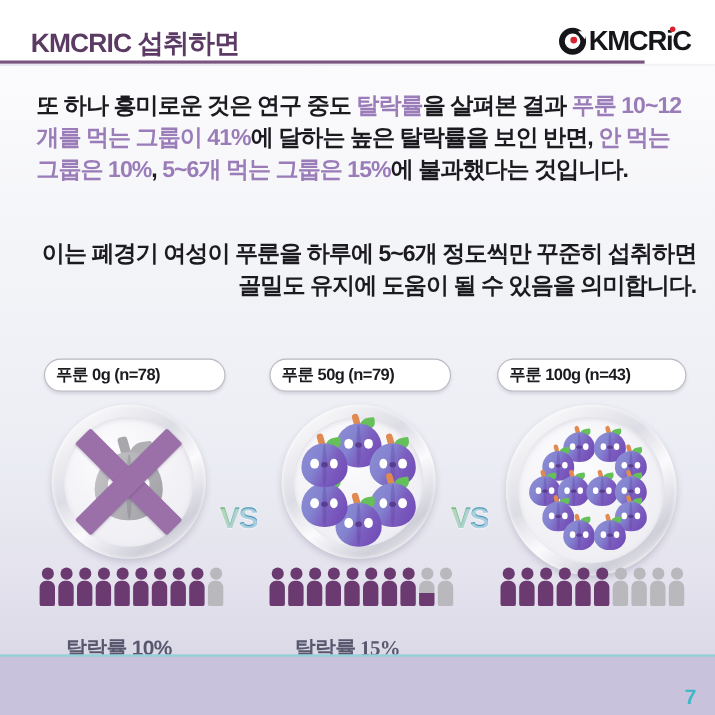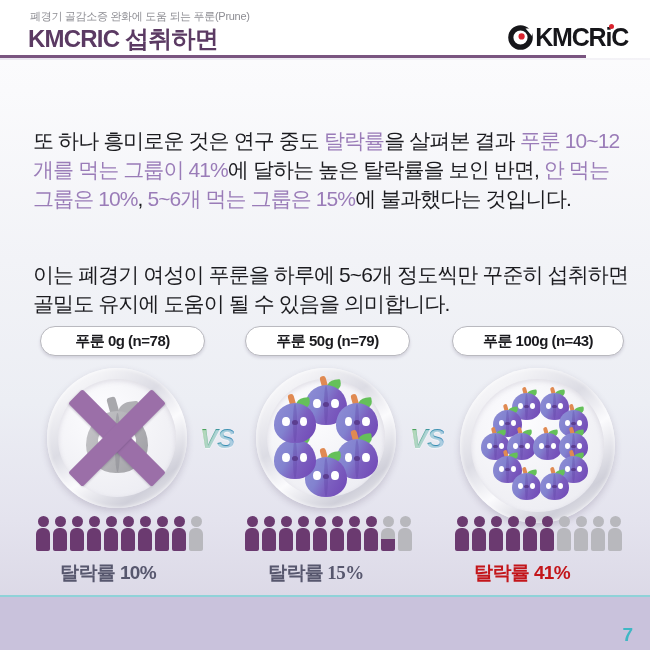--- a/index.html
+++ b/index.html
@@ -49,34 +49,34 @@
   }
   .logo-dot {
     position:absolute; width:5px; height:5px; border-radius:50%;
     background:#d9232e; right:14px; top:2px;
   }
 
   
   .para {
     position:absolute; left:33px;
     font-size:21px; line-height:29px; color:#1b1b1f;
-    letter-spacing:-.9px; font-weight:normal;margin-top:44px;
+    letter-spacing:-.9px; font-weight:bold;
   }
   #para1 { top:82px; width:600px; }
-  #para2 { top:216px; width:600px; }
+  #para2 { top:216px; width:600px;text-align:right; }
   .hl { color:#9a7cb8; }
 
   
   .pill {
     position:absolute; top:326px;
     height:30px; line-height:28px;
     border:1.5px solid #b9b9bf; border-radius:15px;
     background:#ffffff;
     font-size:15px; font-weight:bold; color:#1b1b1f;
-    letter-spacing:-.5px; text-align:center;
+    letter-spacing:-.5px; text-align:left;
     box-shadow:0 2px 3px rgba(90,80,110,.18);
     padding:0 10px; white-space:nowrap;
   }
   #pill0   { left:40px;  width:165px; }
   #pill50  { left:245px; width:165px; }
   #pill100 { left:452px; width:172px; }
 
   
   .dish { position:absolute; border-radius:50%; }
   .dish .rim {
@@ -137,25 +137,26 @@
   .xmark i {
     position:absolute; left:50%; top:50%; width:118px; height:20px;
     background:#9b6fa8; border-radius:2px; margin:-10px 0 0 -59px;
     box-shadow:0 1px 2px rgba(70,50,90,.25);
   }
   .xmark i:first-child { transform:rotate(45deg); }
   .xmark i:last-child  { transform:rotate(-45deg); }
 
   
   .vs {
-    position:absolute; font-size:27px; font-weight:bold; font-style:italic;
+    position:absolute; font-size:27px; font-weight:bold; 
     letter-spacing:-1px;
     background:linear-gradient(100deg,#49a43c 0%,#2f8fa8 55%,#2f7fb8 100%);
     -webkit-background-clip:text; background-clip:text; color:transparent;
     text-shadow:0 1px 1px rgba(255,255,255,.6);
+    margin-top:32px;
   }
   #vs1 { left:200px; top:424px; }
   #vs2 { left:410px; top:424px; }
 
   
   .people { position:absolute; display:flex; gap:3px; align-items:flex-end; }
   #people0   { left:36px;  top:516px; }
   #people50  { left:245px; top:516px; }
   #people100 { left:455px; top:516px; }
   .person { position:relative; width:14px; height:35px; }
@@ -168,21 +169,21 @@
     border-radius:6px 6px 2px 2px;
   }
   .person.full .head,  .person.full .torso  { background:#6b3a70; }
   .person.empty .head, .person.empty .torso { background:#b8b8bd; }
   .person.half .head  { background:#b8b8bd; }
   .person.half .torso {
     background:linear-gradient(180deg,#b8b8bd 0%,#b8b8bd 48%,#6b3a70 48%,#6b3a70 100%);
   }
 
   .rate {
-    position:absolute; top:560px;
+    position:absolute; top:576px;
     font-size:19px; font-weight:bold; letter-spacing:-.6px;
     color:#57576e; white-space:nowrap;
   }
   #rate0   { left:60px;  }
   #rate50  { left:268px;font-family:Liberation Serif, serif; }
   #rate100 { left:474px; color:#c3151a; }
 
   
   .footer {
     position:absolute; left:0; bottom:0; width:650px; height:55px;
@@ -198,21 +199,20 @@
     position:absolute; right:17px; bottom:4px;
     font-size:19px; font-weight:bold; color:#3fb7c4;
   }
 </style>
 </head>
 <body>
 
 <div class="page">
 
   <div class="header">
-    <div class="hdr-sub">폐경기 골감소증 완화에 도움 되는 푸룬(Prune)</div>
     <div class="hdr-title">KMCRIC 섭취하면</div>
     <div class="hdr-rule"></div>
     <div class="hdr-rule2"></div>
 
     <div class="logo">
       <span class="logo-mark">
         <svg width="27" height="27" viewBox="0 0 27 27">
           <path d="M13.5 1.2A12.3 12.3 0 1 0 13.5 25.8A12.3 12.3 0 1 0 13.5 1.2 M13.5 6.4A7.1 7.1 0 1 1 13.5 20.6A7.1 7.1 0 1 1 13.5 6.4" fill="#16161a" fill-rule="evenodd"></path>
           <path d="M18.5 4.5 L25 4.5 L25 12 Z" fill="#ffffff"></path>
           <circle cx="14.6" cy="12.4" r="3.1" fill="#d9232e"></circle>
@@ -549,19 +549,18 @@
         <div class="torso"></div>
       </div>
       <div class="person empty">
         <div class="head"></div>
         <div class="torso"></div>
       </div>
     </div>
 
   <div class="rate" id="rate0">탈락률 10%</div>
   <div class="rate" id="rate50">탈락률 15%</div>
-  <div class="rate" id="rate100">탈락률 41%</div>
 
   <div class="footer">
     <div class="pageno">7</div>
   </div>
 
 </div>
 
 </body></html>

